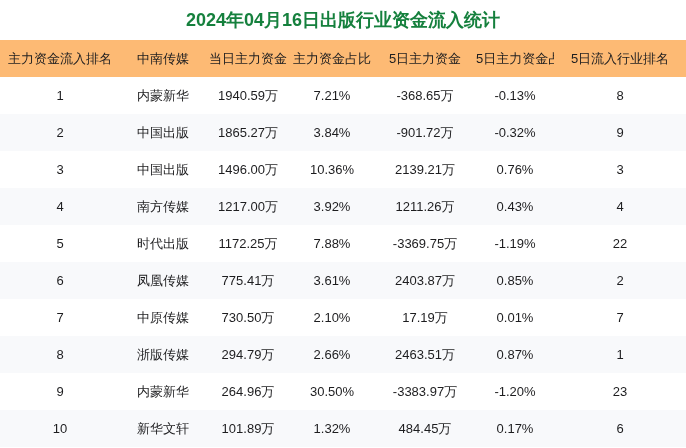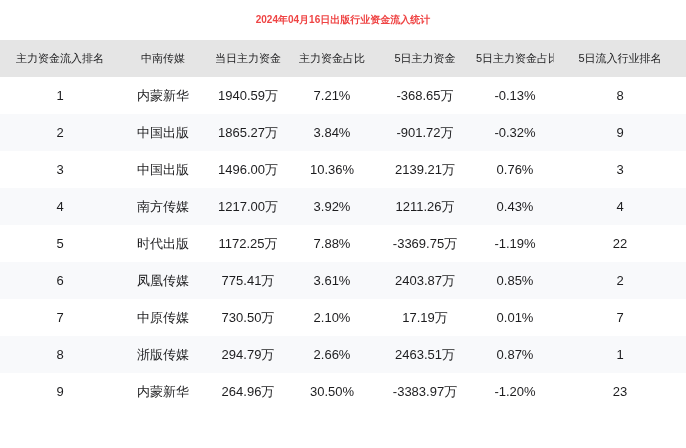--- a/index.html
+++ b/index.html
@@ -7,39 +7,39 @@
     width: 686px; height: 448px;
     background: #ffffff;
     font-family: "Liberation Sans", "DejaVu Sans", sans-serif;
     color: #1d1d1f;
     overflow: hidden;
   }
   .page { width: 686px; height: 448px; }
   .title-bar {
     height: 40px;
     display: flex; align-items: center; justify-content: center;
-    font-size: 10px; font-weight: bold; color: #ef4444;
+    font-size: 18px; font-weight: bold; color: #15803d;
   }
   table.fund-table {
     width: 686px;
     border-collapse: collapse;
     table-layout: fixed;
   }
   table.fund-table col.c1 { width: 120px; }
   table.fund-table col.c2 { width: 86px; }
   table.fund-table col.c3 { width: 84px; }
   table.fund-table col.c4 { width: 84px; }
   table.fund-table col.c5 { width: 102px; }
   table.fund-table col.c6 { width: 78px; }
   table.fund-table col.c7 { width: 132px; }
   table.fund-table th {
     height: 37px;
-    background: #e5e5e5;
+    background: #fdba74;
     font-weight: normal;
-    font-size: 11px;
+    font-size: 13px;
     text-align: center;
     vertical-align: middle;
     color: #1d1d1f;
     white-space: nowrap;
     overflow: hidden;
   }
   table.fund-table td {
     height: 37px;
     font-size: 13px;
     text-align: center;
@@ -153,15 +153,24 @@
       </tr>
       <tr>
         <td>9</td>
         <td>内蒙新华</td>
         <td>264.96万</td>
         <td>30.50%</td>
         <td>-3383.97万</td>
         <td>-1.20%</td>
         <td>23</td>
       </tr>
+      <tr>
+        <td>10</td>
+        <td>新华文轩</td>
+        <td>101.89万</td>
+        <td>1.32%</td>
+        <td>484.45万</td>
+        <td>0.17%</td>
+        <td>6</td>
+      </tr>
     </tbody>
   </table>
 </div>
 
 </body></html>

